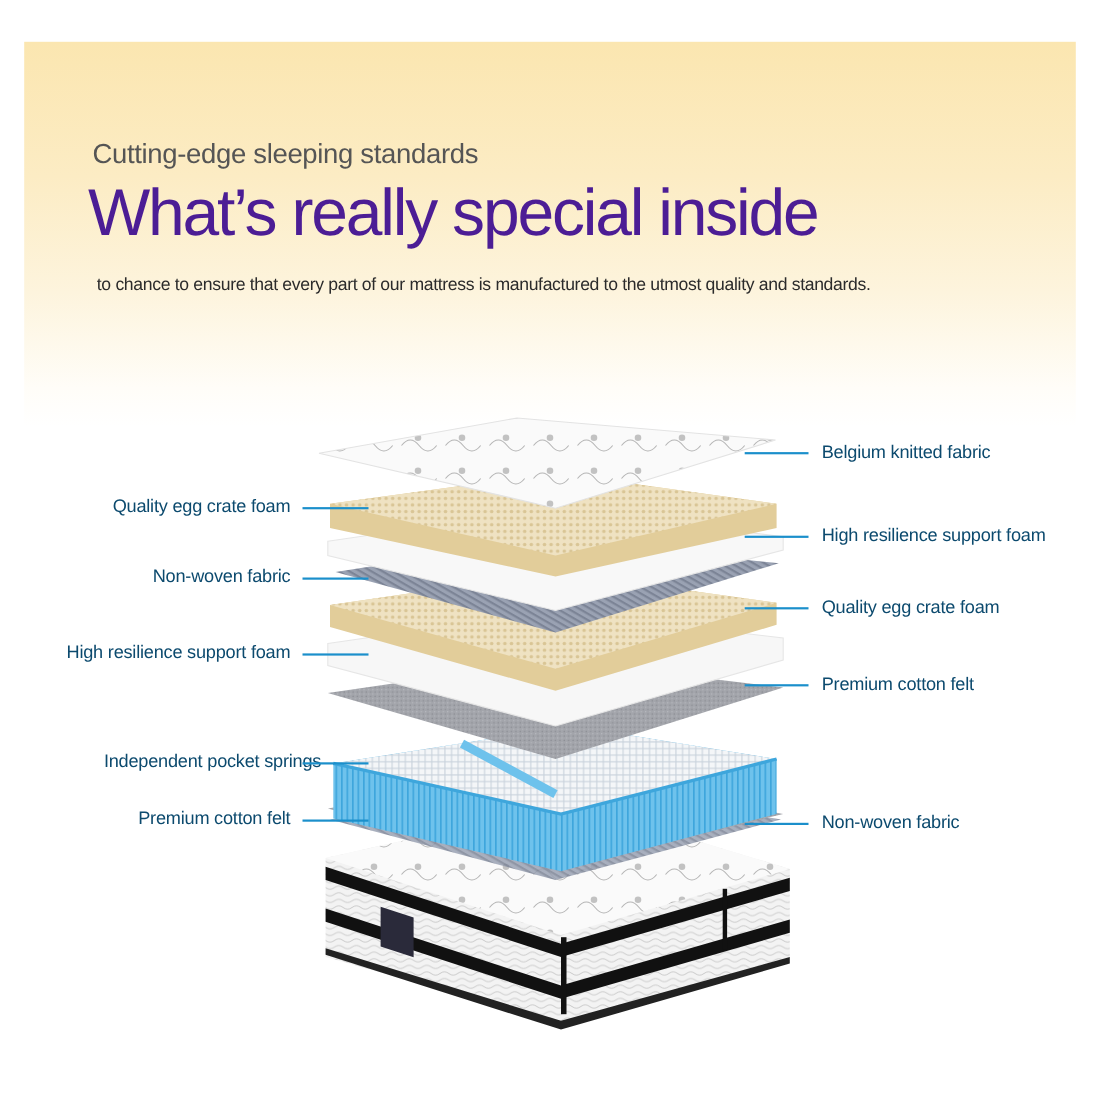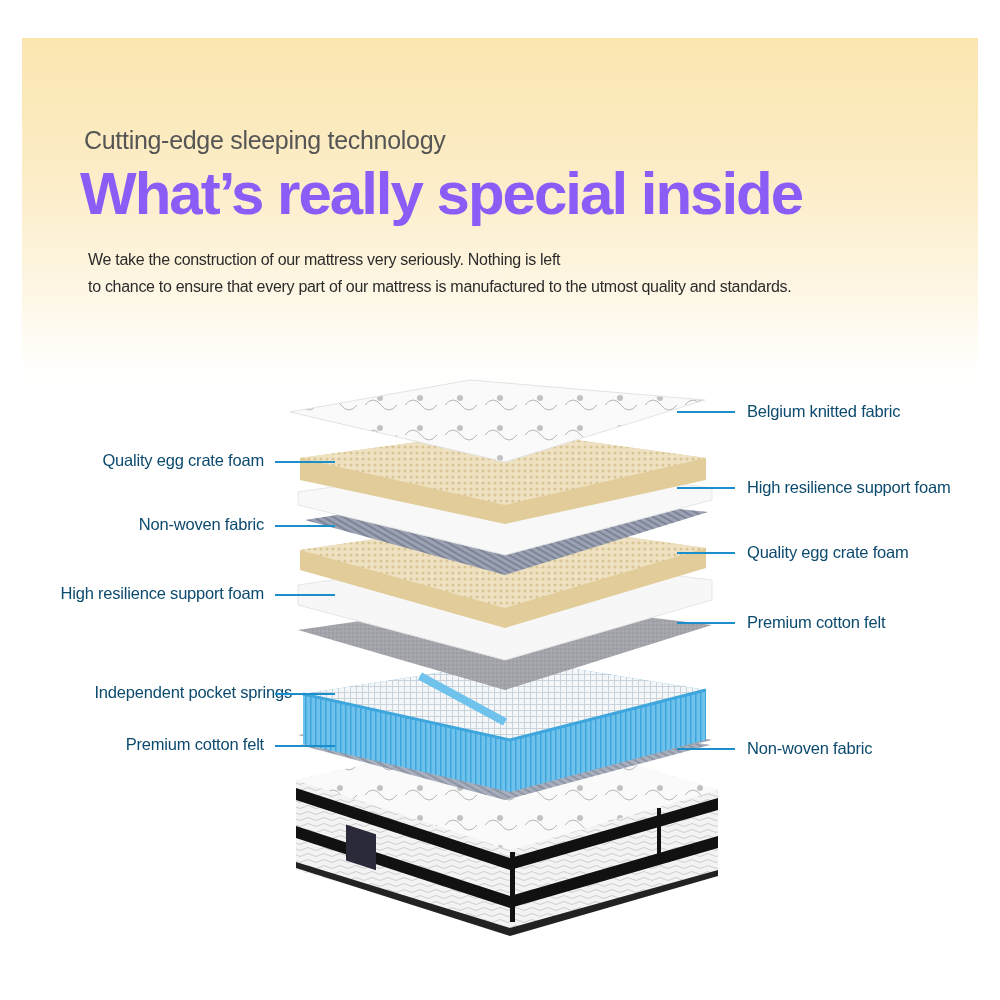--- a/index.html
+++ b/index.html
@@ -9,45 +9,44 @@
   .banner {
     position: absolute; left: 22px; top: 38px; width: 956px; height: 350px;
     background: linear-gradient(to bottom, #fbe6b0 0%, #fcecc4 35%, #fdf4dd 65%, #fffdf8 90%, #ffffff 100%);
   }
   .kicker {
     position: absolute; left: 84px; top: 126px;
     font-size: 25px; color: #555555; letter-spacing: -0.3px;
   }
   .headline {
     position: absolute; left: 80px; top: 164px;
-    font-size: 60px; font-weight: bold; color: #8b5cf6; letter-spacing: -2px;
+    font-size: 60px; font-weight: normal; color: #4c1d95; letter-spacing: -2px;
     line-height: 1;
   }
   .intro {
     position: absolute; left: 88px; top: 246px;
     font-size: 16px; color: #2b2b2b; line-height: 27px; letter-spacing: -0.3px;
   }
   .intro div { white-space: nowrap; }
 
   .diagram { position: absolute; left: 0; top: 0; width: 1000px; height: 1000px; }
 
   .label {
     position: absolute; font-size: 16.5px; color: #0c4a6e; white-space: nowrap; letter-spacing: -0.2px;
   }
   .label.left { text-align: right; }
   .leader { position: absolute; height: 2px; background: #1b8fcb; }
 </style>
 </head>
 <body>
 
 <div class="banner"></div>
-<div class="kicker">Cutting-edge sleeping technology</div>
+<div class="kicker">Cutting-edge sleeping standards</div>
 <div class="headline">What’s really special inside</div>
 <div class="intro">
-  <div>We take the construction of our mattress very seriously. Nothing is left</div>
   <div>to chance to ensure that every part of our mattress is manufactured to the utmost quality and standards.</div>
 </div>
 
 <svg class="diagram" viewBox="0 0 1000 1000" xmlns="http://www.w3.org/2000/svg">
   <defs>
     <pattern id="eggcrate" width="6" height="6" patternUnits="userSpaceOnUse">
       <rect width="6" height="6" fill="#efe2c2"></rect>
       <circle cx="3" cy="3" r="1.6" fill="#d9c595"></circle>
     </pattern>
     <pattern id="nonwoven" width="5" height="5" patternUnits="userSpaceOnUse" patternTransform="rotate(30)">

